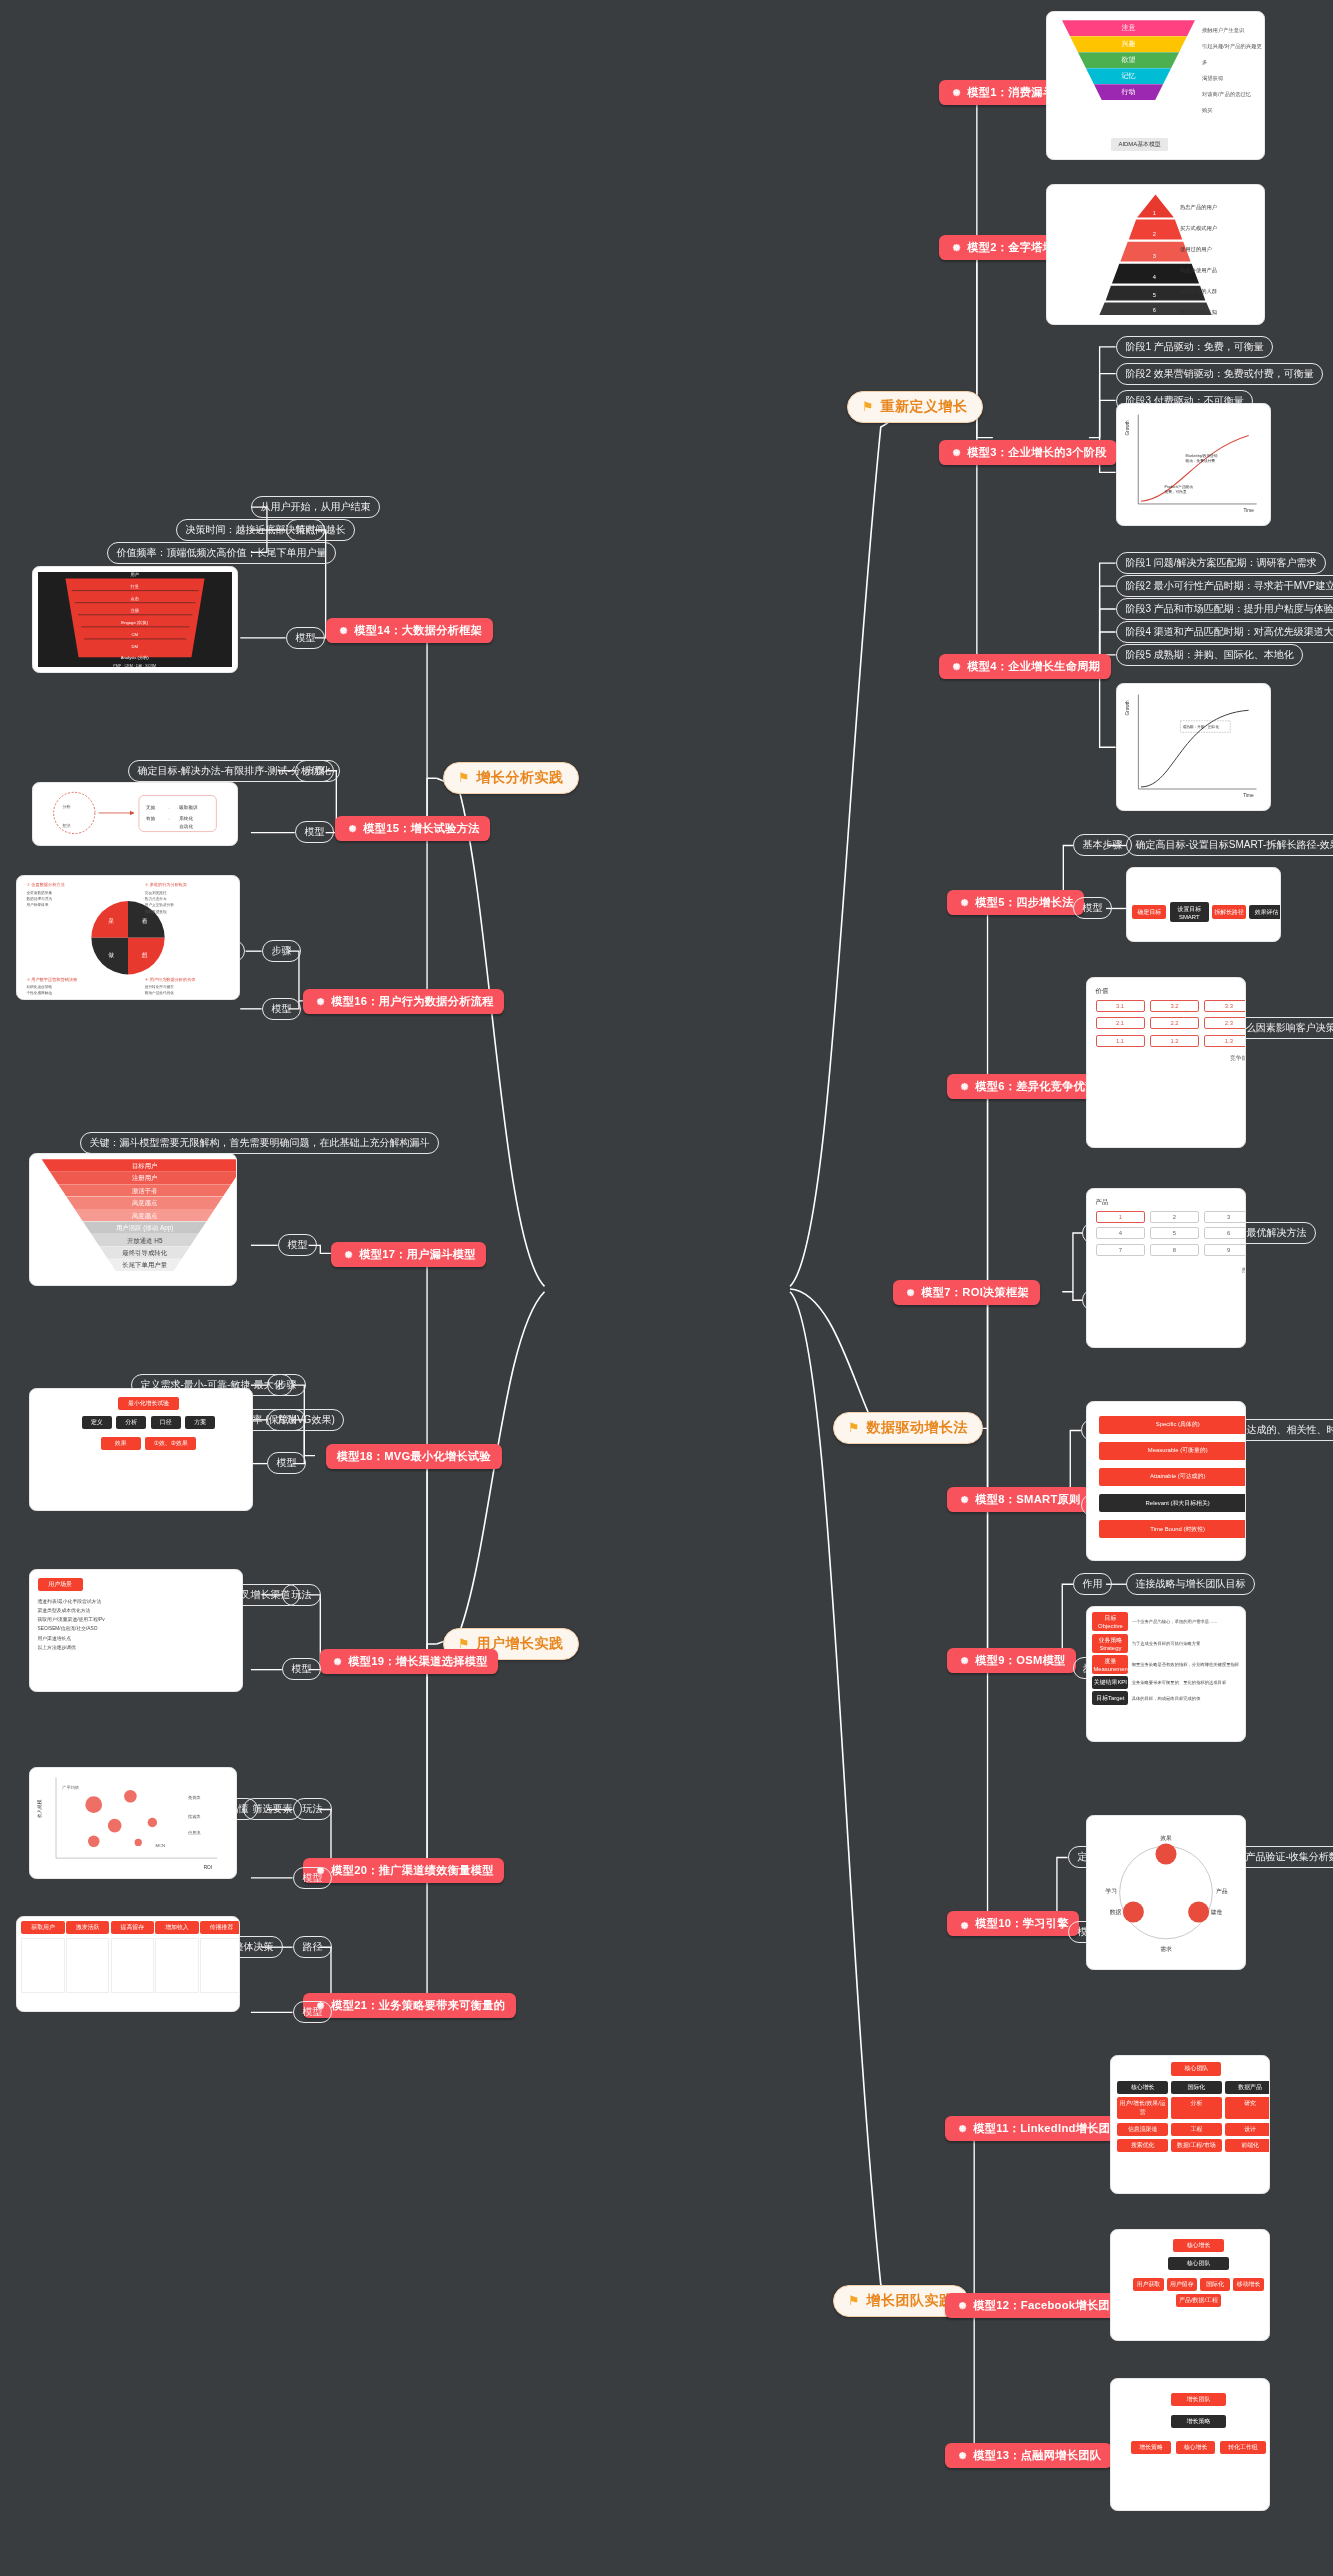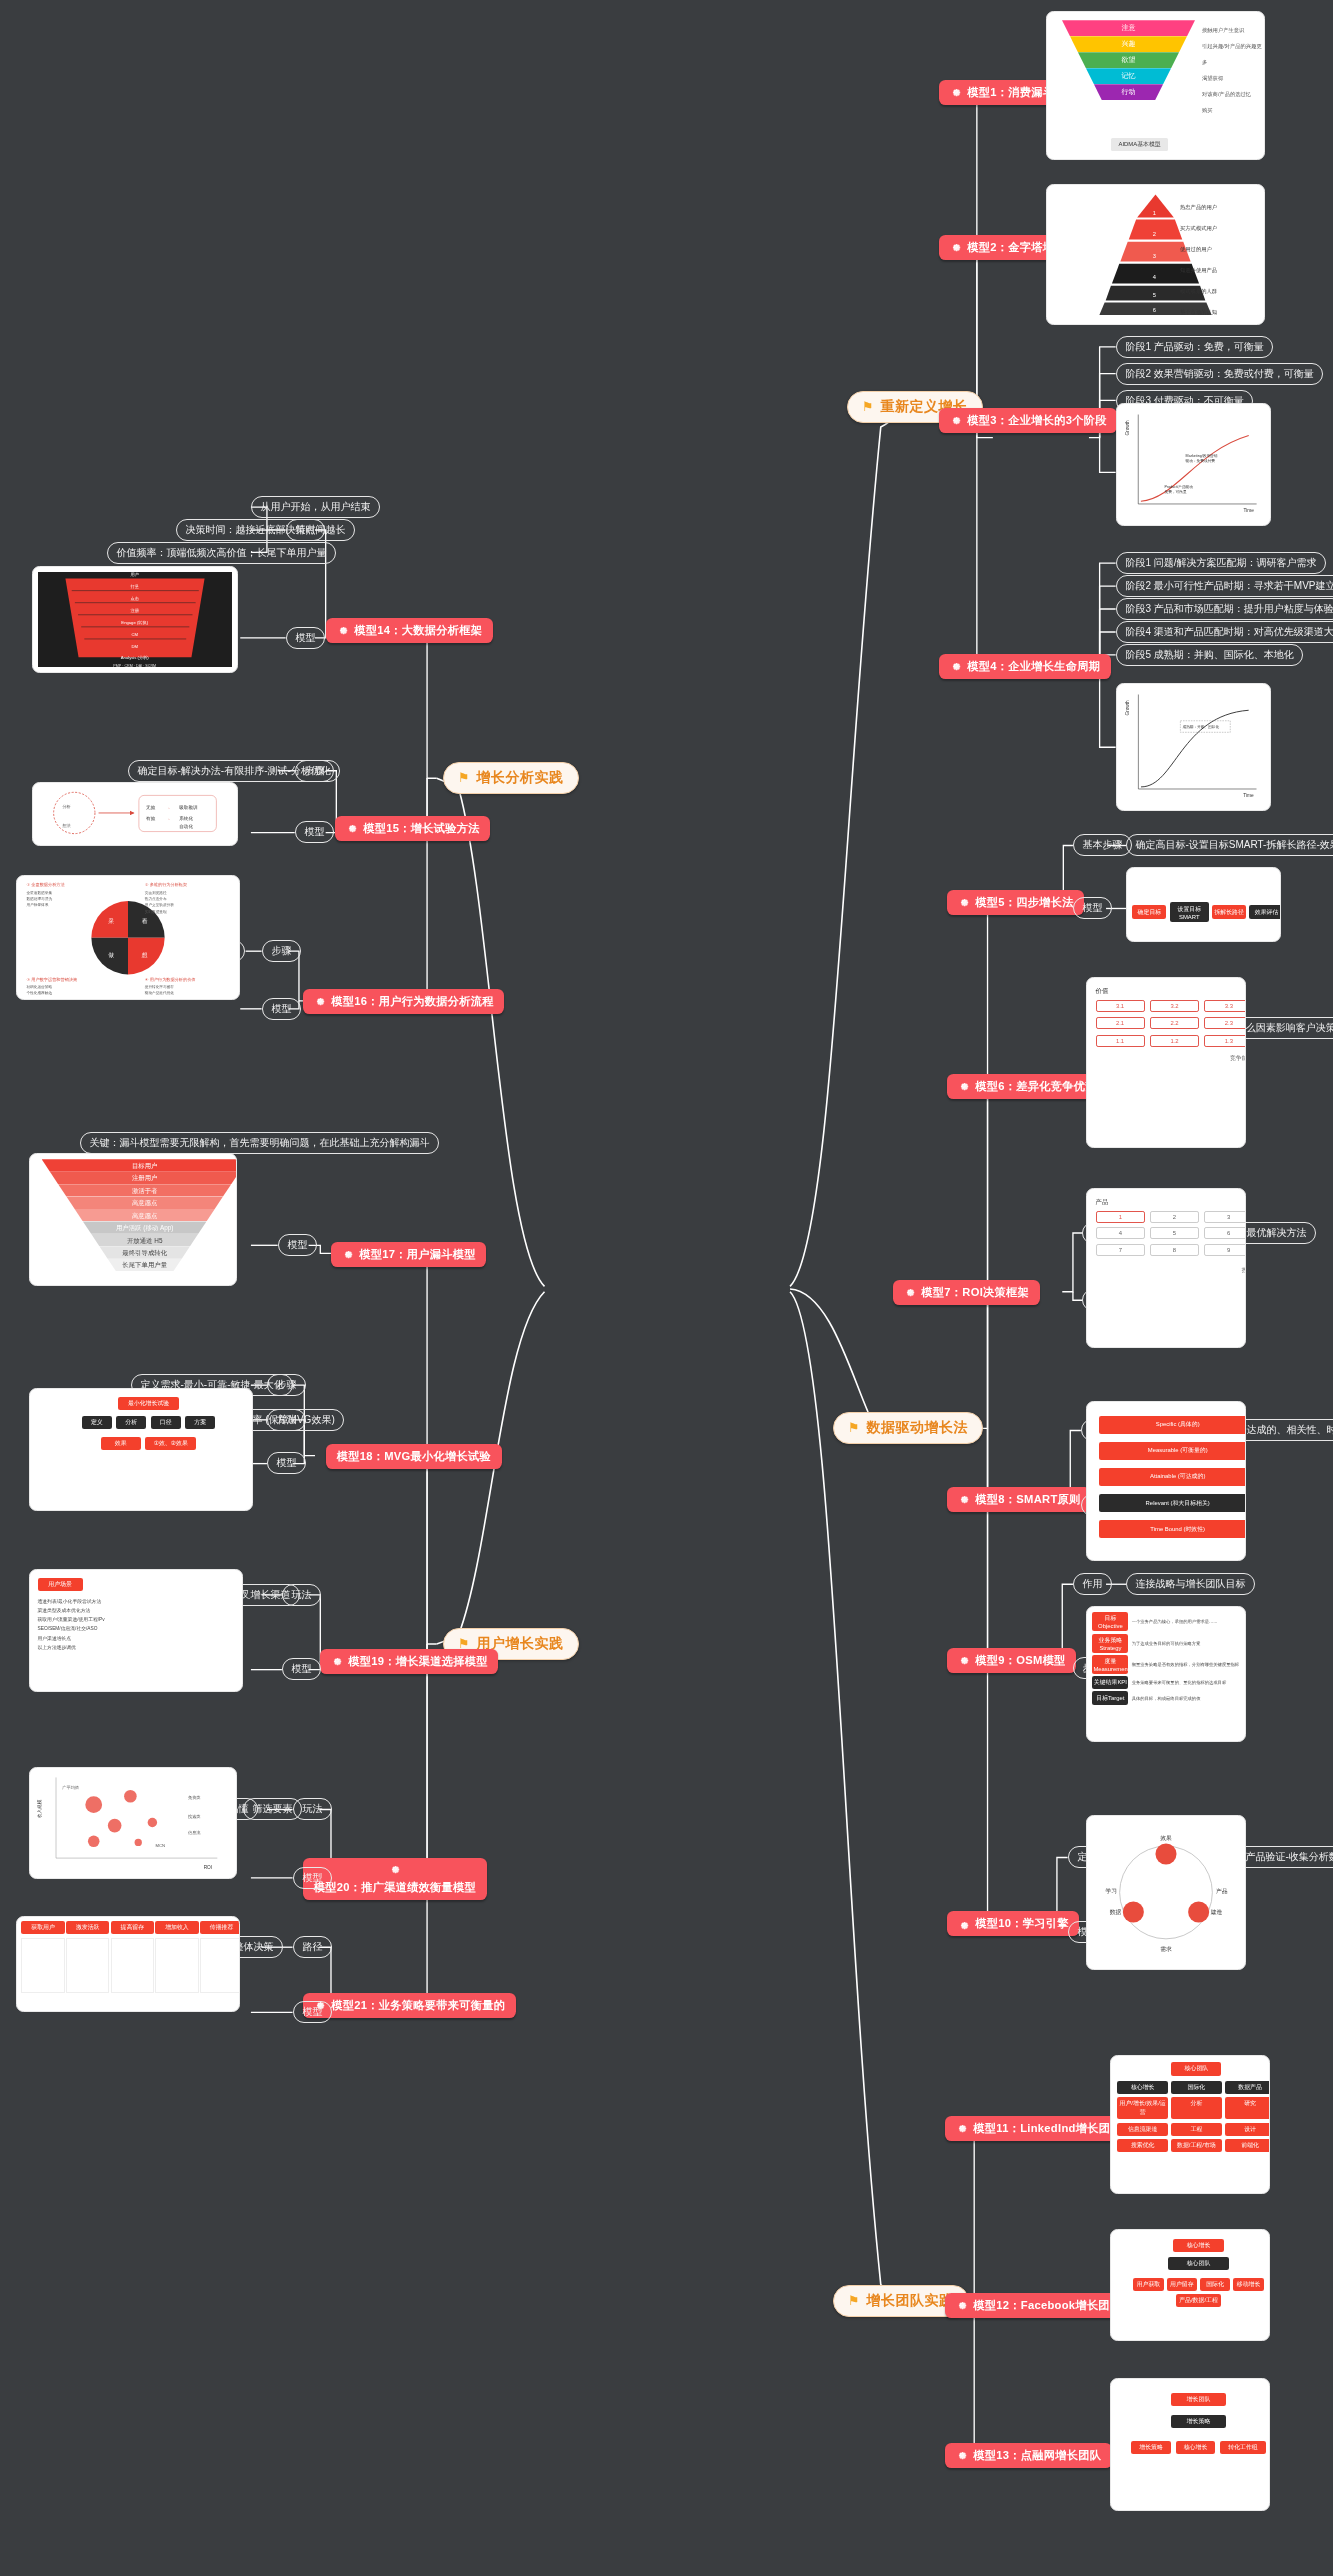--- a/index.html
+++ b/index.html
@@ -224,21 +224,21 @@
 </div>
 
 <div class="node model" style="left:939px;top:235px;">
   <svg class="gear" viewBox="0 0 24 24" fill="#fff">
         <path d="M12 8a4 4 0 100 8 4 4 0 000-8zm0 6a2 2 0 110-4 2 2 0 010 4z"></path>
         <path d="M21 12l-2-1 1-2-2-2-2 1-1-2h-3l-1 2-2-1-2 2 1 2-2 1v3l2 1-1 2 2 2 2-1 1 2h3l1-2 2 1 2-2-1-2 2-1z" opacity=".9"></path>
       </svg>
   <span>模型2：金字塔增长思维</span>
 </div>
 
-<div class="node model" style="left:939px;top:408px;">
+<div class="node model" style="left:939px;top:440px;">
   <svg class="gear" viewBox="0 0 24 24" fill="#fff">
         <path d="M12 8a4 4 0 100 8 4 4 0 000-8zm0 6a2 2 0 110-4 2 2 0 010 4z"></path>
         <path d="M21 12l-2-1 1-2-2-2-2 1-1-2h-3l-1 2-2-1-2 2 1 2-2 1v3l2 1-1 2 2 2 2-1 1 2h3l1-2 2 1 2-2-1-2 2-1z" opacity=".9"></path>
       </svg>
   <span>模型3：企业增长的3个阶段</span>
 </div>
 
 <div class="node model" style="left:939px;top:654px;">
   <svg class="gear" viewBox="0 0 24 24" fill="#fff">
         <path d="M12 8a4 4 0 100 8 4 4 0 000-8zm0 6a2 2 0 110-4 2 2 0 010 4z"></path>
@@ -357,21 +357,21 @@
 </div>
 
 <div class="node model" style="left:320px;top:1649px;">
   <svg class="gear" viewBox="0 0 24 24" fill="#fff">
         <path d="M12 8a4 4 0 100 8 4 4 0 000-8zm0 6a2 2 0 110-4 2 2 0 010 4z"></path>
         <path d="M21 12l-2-1 1-2-2-2-2 1-1-2h-3l-1 2-2-1-2 2 1 2-2 1v3l2 1-1 2 2 2 2-1 1 2h3l1-2 2 1 2-2-1-2 2-1z" opacity=".9"></path>
       </svg>
   <span>模型19：增长渠道选择模型</span>
 </div>
 
-<div class="node model" style="left:303px;top:1858px;flex-direction:column;">
+<div class="node model" style="left:303px;top:1858px;">
   <svg class="gear" viewBox="0 0 24 24" fill="#fff">
         <path d="M12 8a4 4 0 100 8 4 4 0 000-8zm0 6a2 2 0 110-4 2 2 0 010 4z"></path>
         <path d="M21 12l-2-1 1-2-2-2-2 1-1-2h-3l-1 2-2-1-2 2 1 2-2 1v3l2 1-1 2 2 2 2-1 1 2h3l1-2 2 1 2-2-1-2 2-1z" opacity=".9"></path>
       </svg>
   <span>模型20：推广渠道绩效衡量模型</span>
 </div>
 
 <div class="node model" style="left:303px;top:1993px;">
   <svg class="gear" viewBox="0 0 24 24" fill="#fff">
         <path d="M12 8a4 4 0 100 8 4 4 0 000-8zm0 6a2 2 0 110-4 2 2 0 010 4z"></path>

